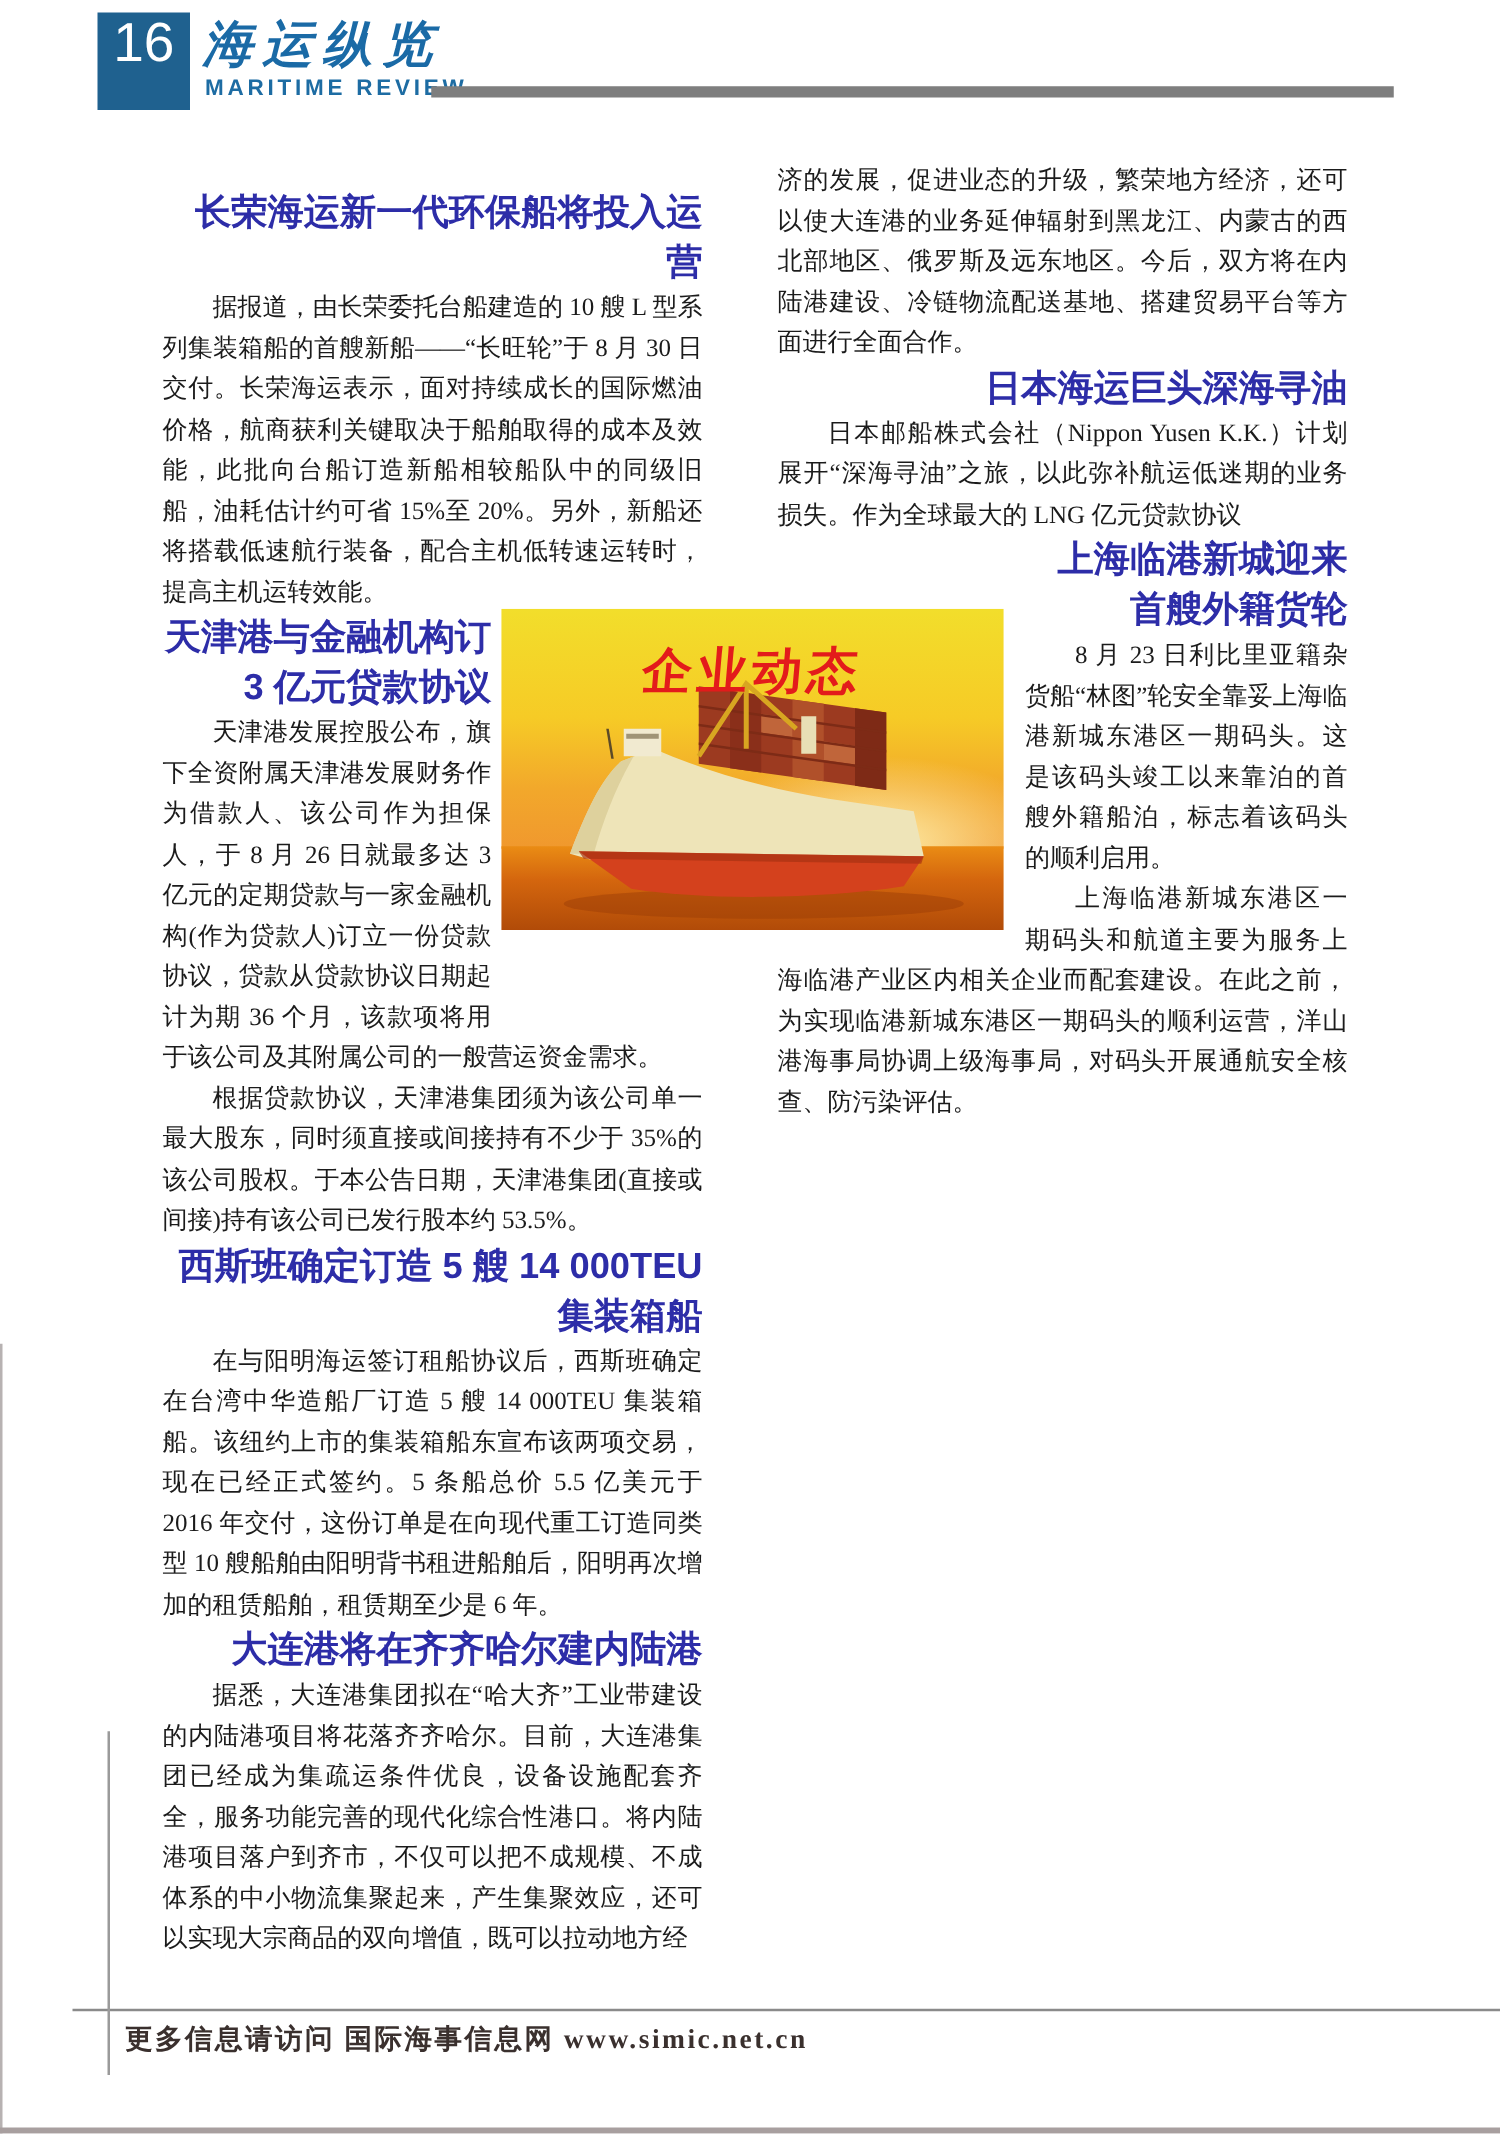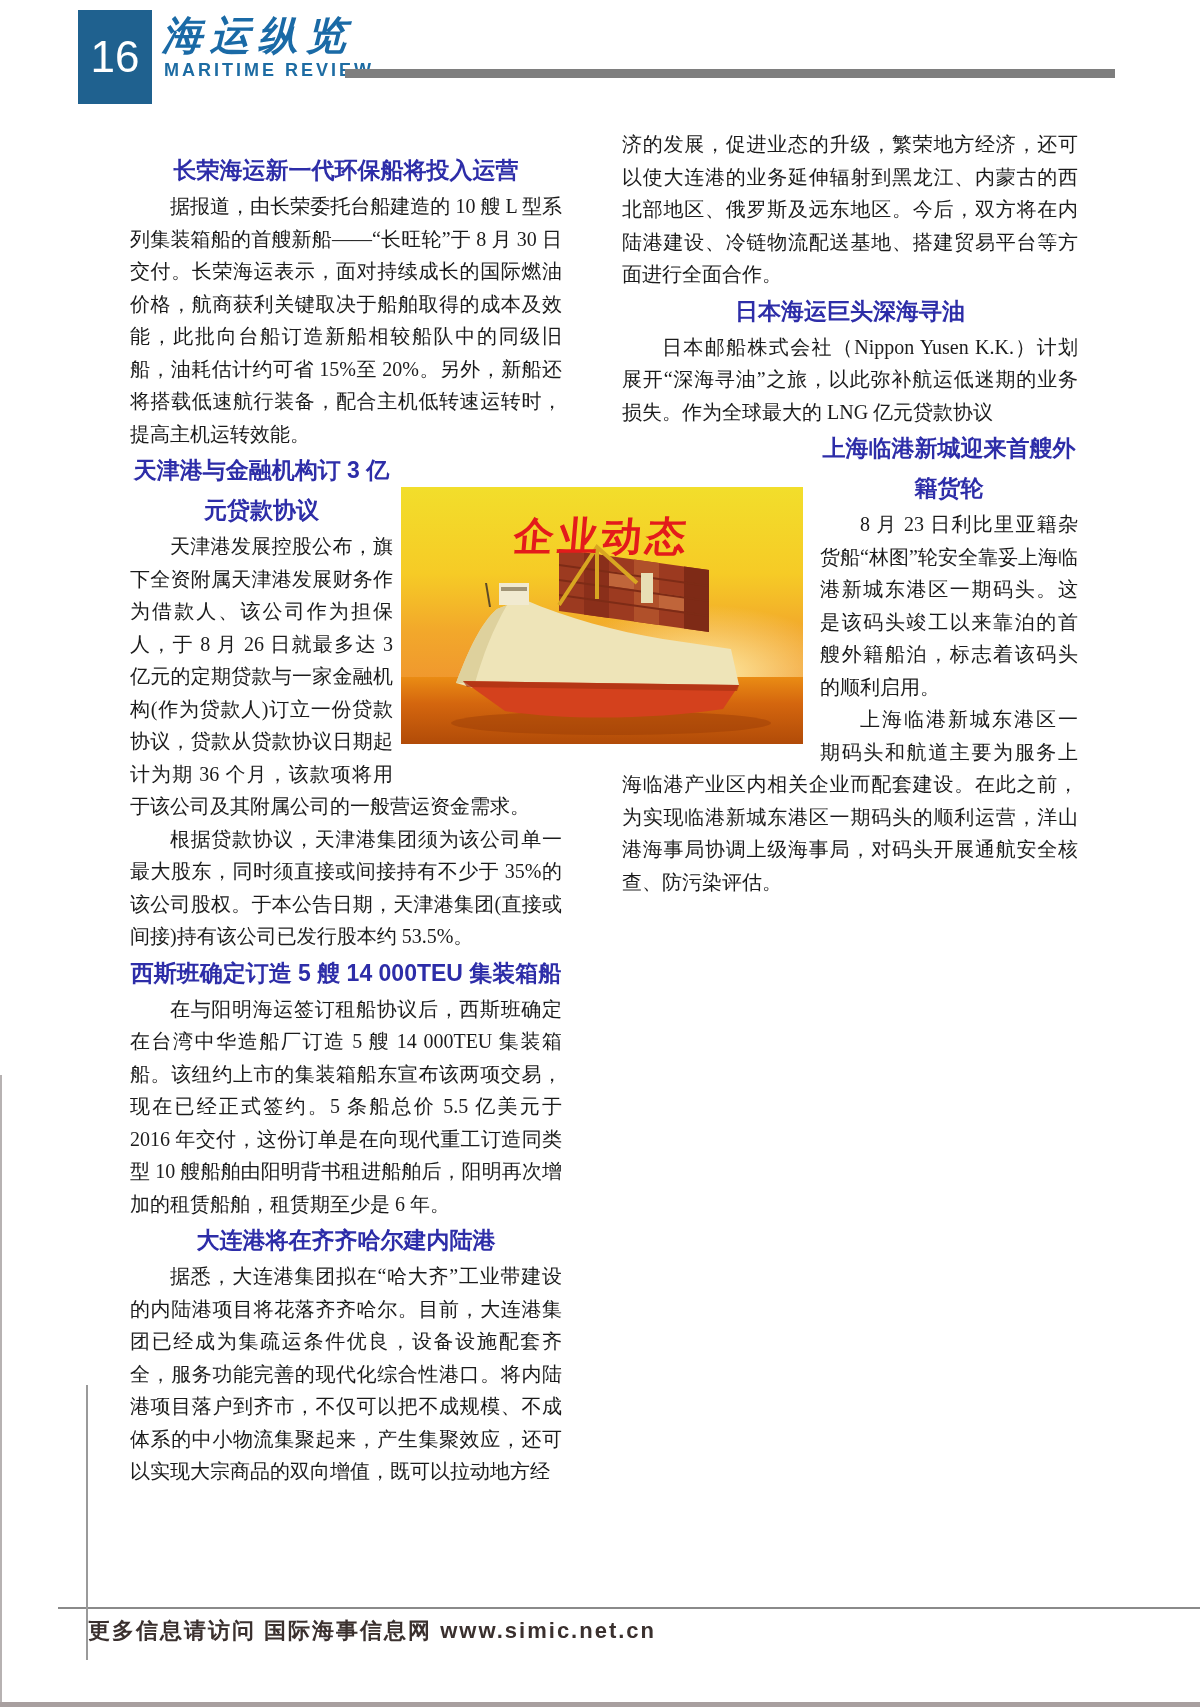--- a/index.html
+++ b/index.html
@@ -3,43 +3,43 @@
 <meta charset="utf-8">
 <style>
   html,body { margin:0; padding:0; background:#ffffff; }
   .page {
     position:relative; width:1200px; height:1707px; background:#ffffff;
     overflow:hidden; font-family:"Liberation Serif","DejaVu Serif",serif;
     color:#1b1b1b;
   }
   
   .pagenum-box {
-    position:absolute; left:78px; top:10px; width:74px; height:94px;
-    background:#1f618f; color:#ffffff; display:flex; align-items:center; justify-content:center;
+    position:absolute; left:78px; top:10px; width:74px; height:78px;
+    background:#1f618f; color:#ffffff; display:flex; align-items:flex-start; justify-content:center;
     font-family:"Liberation Sans","DejaVu Sans",sans-serif; font-size:44px;
   }
   .mag-title {
     position:absolute; left:162px; top:8px; color:#1a6aa6;
     font-family:"DejaVu Serif","Liberation Serif",serif; font-style:italic; font-weight:bold;
     font-size:40px; letter-spacing:8px; white-space:nowrap;
   }
   .mag-sub {
     position:absolute; left:164px; top:60px; color:#1d6ca3;
     font-family:"Liberation Sans","DejaVu Sans",sans-serif; font-weight:600;
     font-size:18px; letter-spacing:3px; white-space:nowrap;
   }
   .header-rule { position:absolute; left:345px; top:69px; width:770px; height:9px; background:#7e7e7e; }
 
   
   .col { position:absolute; text-align:justify; font-size:20px; line-height:32.5px; }
   .col-left  { left:130px; top:150px; width:432px; }
   .col-right { left:622px; top:128px; width:456px; }
   h2.art-head {
     font-family:"Liberation Sans","DejaVu Sans",sans-serif; font-weight:bold;
-    color:#2d2da8; font-size:23px; line-height:40px; margin:0; text-align:center;
+    color:#2d2da8; font-size:29px; line-height:40px; margin:0; text-align:right;
   }
   p.body { margin:0; }
   .ind { text-indent:2em; }
   .mt14{margin-top:14px;} .mt12{margin-top:12px;} .mt10{margin-top:10px;}
   .mt8{margin-top:8px;} .mt6{margin-top:6px;} .mt4{margin-top:4px;}
   .mt24{margin-top:24px;} .mt22{margin-top:22px;} .mt46{margin-top:46px;}
   .wrap-r { float:right; width:169px; height:272px; margin-top:46px; }
   .wrap-l { float:left;  width:198px; height:318px; margin-top:6px; }
 
   
@@ -49,22 +49,22 @@
     position:absolute; left:0; top:22px; width:100%; text-align:center;
     font-family:"Liberation Sans","DejaVu Sans",sans-serif; font-weight:800;
     font-size:40px; color:#e31b1b; letter-spacing:4px; transform:skewX(-5deg);
   }
 
   
   .footer-rule { position:absolute; left:58px; top:1607px; width:1142px; height:2px; background:#8a8a8a; }
   .footer-vline { position:absolute; left:86px; top:1385px; width:2px; height:275px; background:#9a9a9a; }
   .left-edge-line { position:absolute; left:0; top:1075px; width:2px; height:632px; background:#b7b2b2; }
   .footer-text {
-    position:absolute; left:88px; top:1616px;
-    font-family:Liberation Sans, sans-serif; font-weight:bold;
+    position:absolute; left:100px; top:1616px;
+    font-family:Liberation Serif, serif; font-weight:bold;
     font-size:22px; color:#3a302e; letter-spacing:2px; white-space:nowrap;
   }
   .bottom-bar { position:absolute; left:0; bottom:0; width:100%; height:5px; background:#a89f9f; }
 </style>
 </head>
 <body>
 
 <div class="page">
 
   <div>

